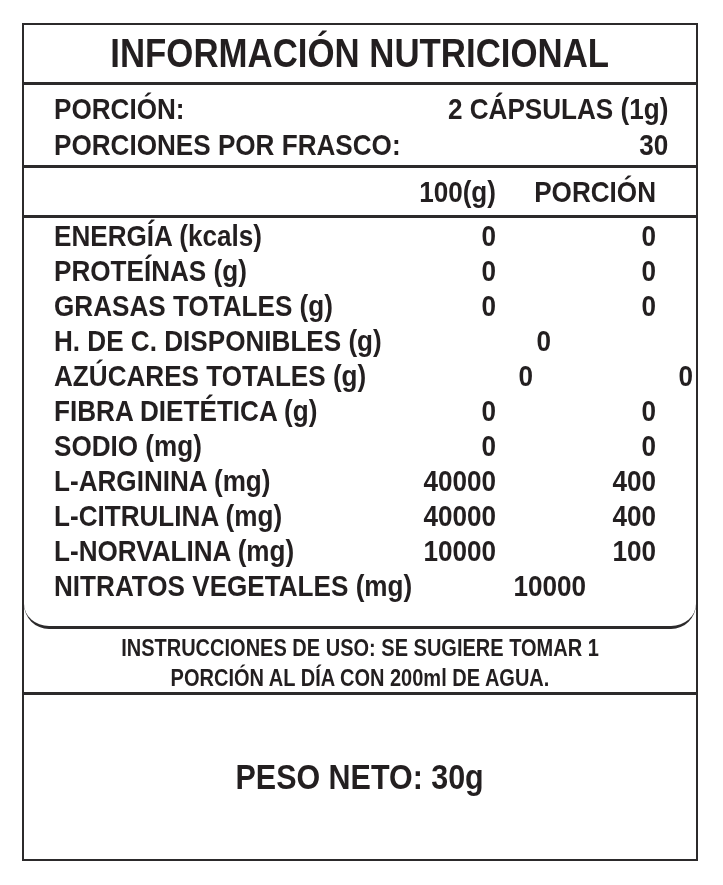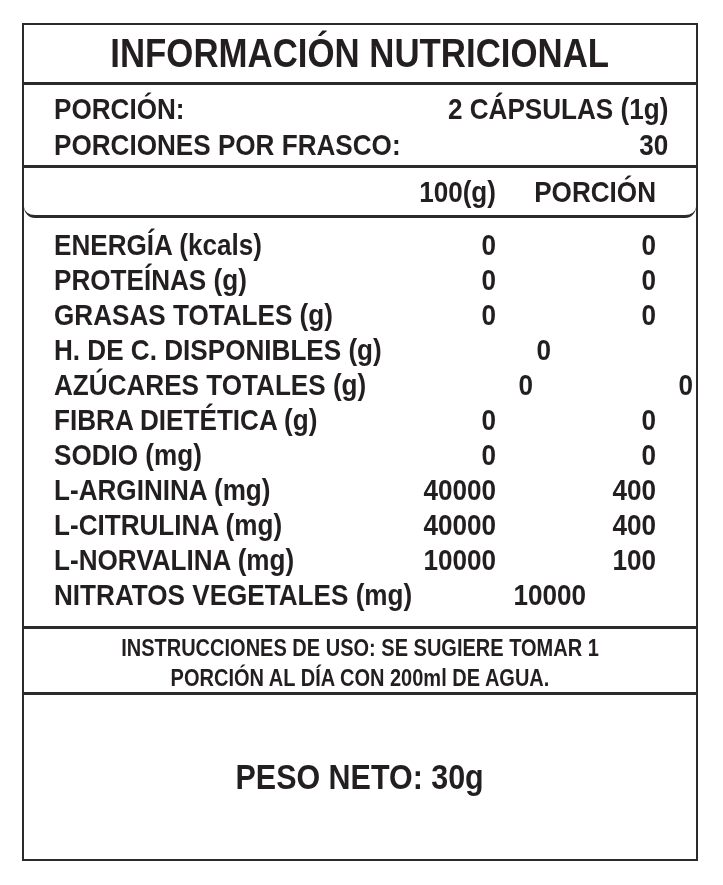--- a/index.html
+++ b/index.html
@@ -29,24 +29,24 @@
   .or{transform-origin:100% 50%;text-align:right;}
   .oc{transform-origin:50% 50%;text-align:center;}
 
   .sec-title{height:60px;display:flex;align-items:center;justify-content:center;}
   .t-title{font-size:40px;letter-spacing:0px;}
 
   .sec-serving{height:83px;padding:6px 28px 0 30px;}
   .serving-row{display:flex;justify-content:space-between;align-items:flex-start;line-height:36px;font-size:30px;}
 
   .grid{display:grid;grid-template-columns:1fr 120px 160px;align-items:center;}
-  .sec-cols{height:50px;padding:0 40px 0 30px;font-size:30px;border-radius:11px;}
+  .sec-cols{height:50px;padding:0 40px 0 30px;font-size:30px;}
   .sec-cols .grid{height:100%;}
 
-  .sec-rows{height:411px;padding:9px 40px 0 30px;}
+  .sec-rows{height:411px;padding:0 40px 0 30px;border-radius:25px;}
   .nrow{line-height:35px;font-size:30px;}
 
   .sec-ingredients{height:108px;padding-top:9px;}
   .sec-instructions{height:66px;padding-top:4px;}
   .small-line{font-size:23px;line-height:31px;text-align:center;transform-origin:50% 50%;}
   .sec-instructions .small-line{line-height:30px;}
 
   .sec-peso{display:flex;align-items:center;justify-content:center;}
   .t-peso{font-size:35px;}
 </style>

